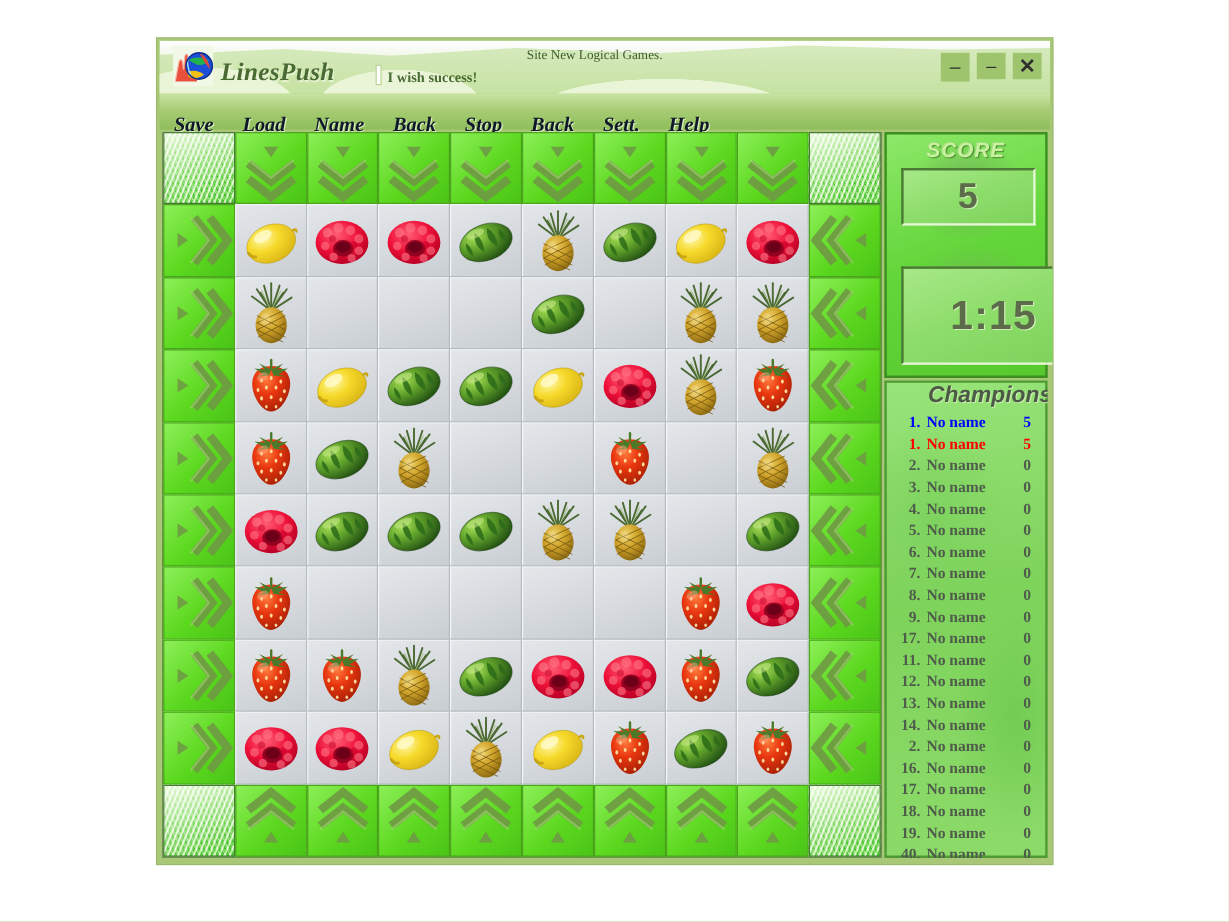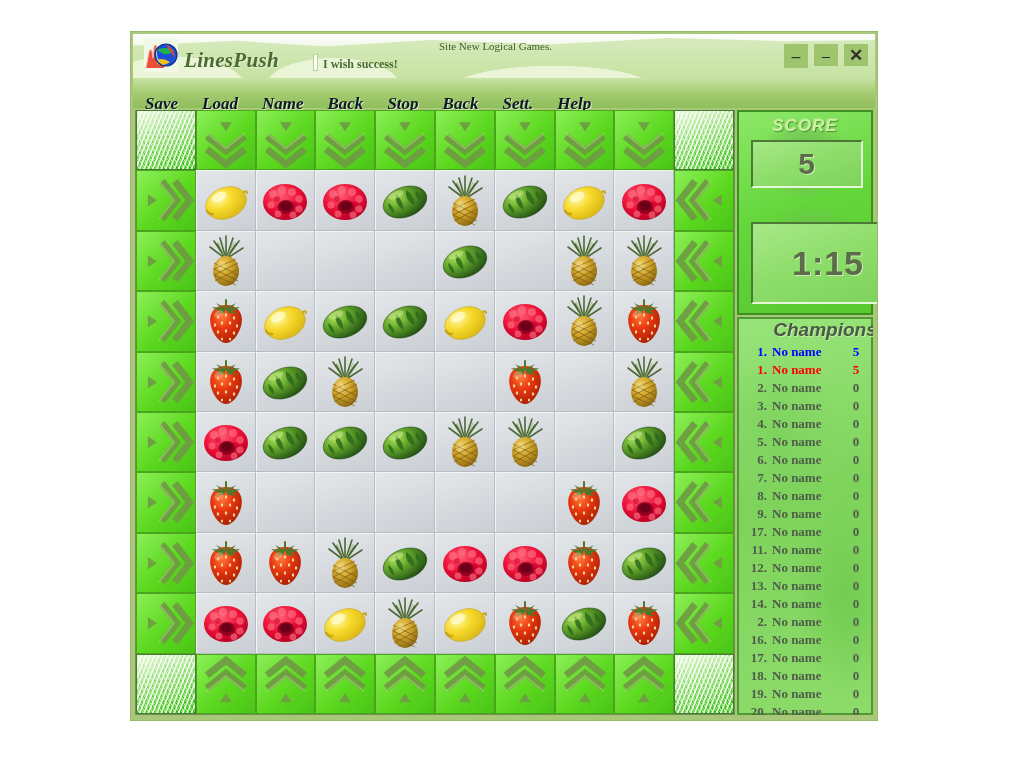--- a/index.html
+++ b/index.html
@@ -2140,21 +2140,21 @@
                 <span class="crank">18.</span>
                 <span class="cname">No name</span>
                 <span class="cscore">0</span>
               </div>
               <div class="crow c-gray">
                 <span class="crank">19.</span>
                 <span class="cname">No name</span>
                 <span class="cscore">0</span>
               </div>
               <div class="crow c-gray">
-                <span class="crank">20.</span>
+                <span class="crank">40.</span>
                 <span class="cname">No name</span>
                 <span class="cscore">0</span>
               </div>
             </div>
       </div>
 
     </div>
 
    </div>
    <div class="winbottom"></div>

